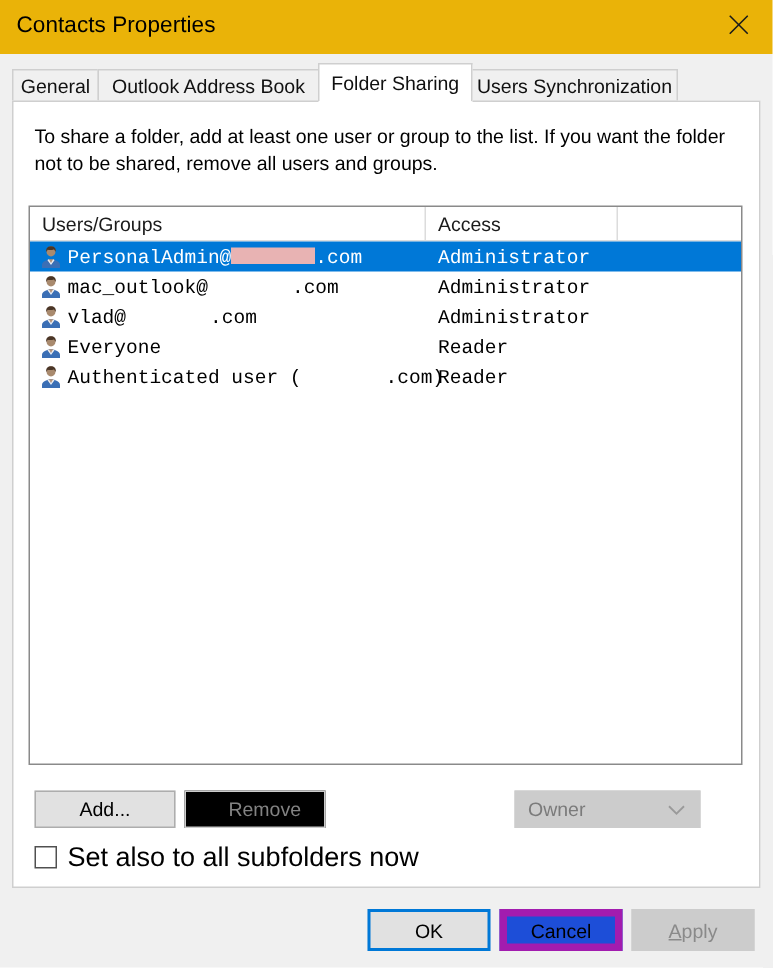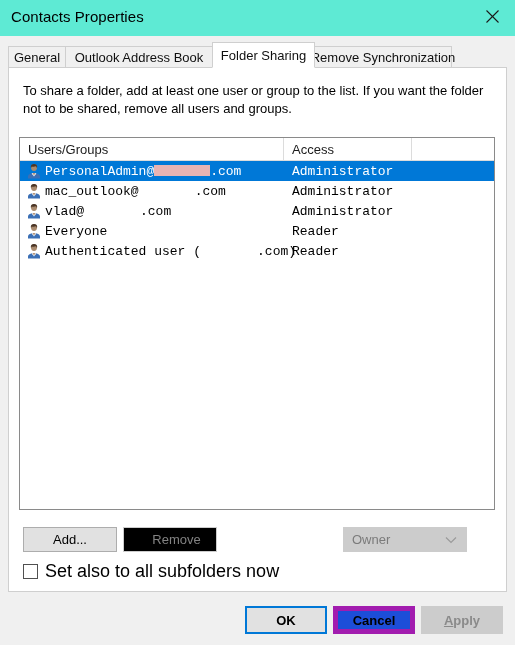--- a/index.html
+++ b/index.html
@@ -15,21 +15,21 @@
     color: #000000;
     overflow: hidden;
     position: relative;
   }
 
   
   #titlebar {
     position: absolute;
     left: 0; top: 0;
     width: 515px; height: 36px;
-    background: #5eead4;
+    background: #eab308;
   }
   #title-text {
     position: absolute;
     left: 11px; top: 8px;
     font-size: 15px;
     color: #000000;
     letter-spacing: 0.05px;
     white-space: nowrap;
   }
   #close-button {
@@ -229,21 +229,21 @@
     flex: none;
   }
   #subfolders-check .lbl {
     margin-left: 7px;
     font-size: 18px;
     color: #000000;
     white-space: nowrap;
   }
 
   
-  #footer { position: absolute; left: 0; top: 565px; width: 515px; height: 44px; font-weight: bold; }
+  #footer { position: absolute; left: 0; top: 565px; width: 515px; height: 44px; }
   .fbtn {
     position: absolute;
     top: 5px;
     height: 28px;
     box-sizing: border-box;
     display: flex;
     align-items: center;
     justify-content: center;
     font-size: 13px;
     background: #1d4ed8;
@@ -278,21 +278,21 @@
     <div class="tab" style="left:0px; width:58px;">
       <span>General</span>
     </div>
     <div class="tab" style="left:57px; width:148px;">
       <span>Outlook Address Book</span>
     </div>
     <div class="tab active" style="left:204px; width:103px;">
       <span>Folder Sharing</span>
     </div>
     <div class="tab" style="left:306px; width:138px;">
-      <span>Remove Synchronization</span>
+      <span>Users Synchronization</span>
     </div>
   </div>
 
   <div id="panel">
 
     <div id="description">To share a folder, add at least one user or group to the list. If you want the folder not to be shared, remove all users and groups.</div>
 
     <div id="listview">
 
       <div id="list-header">

